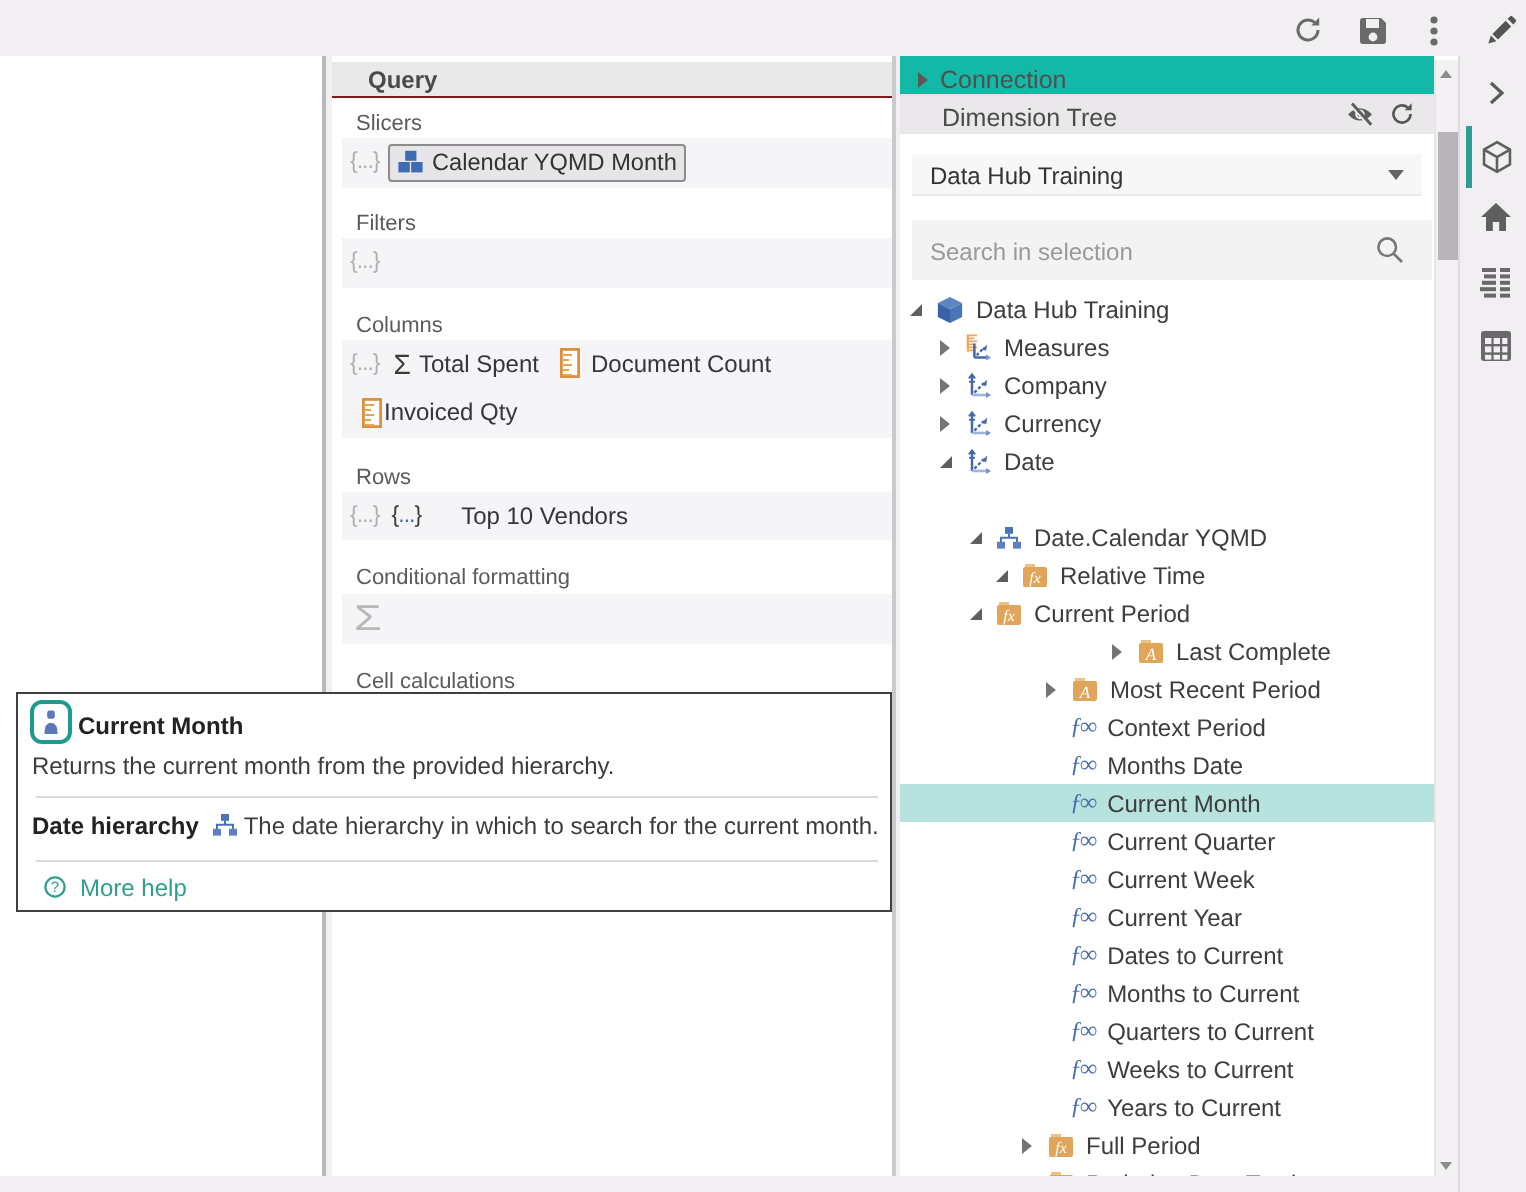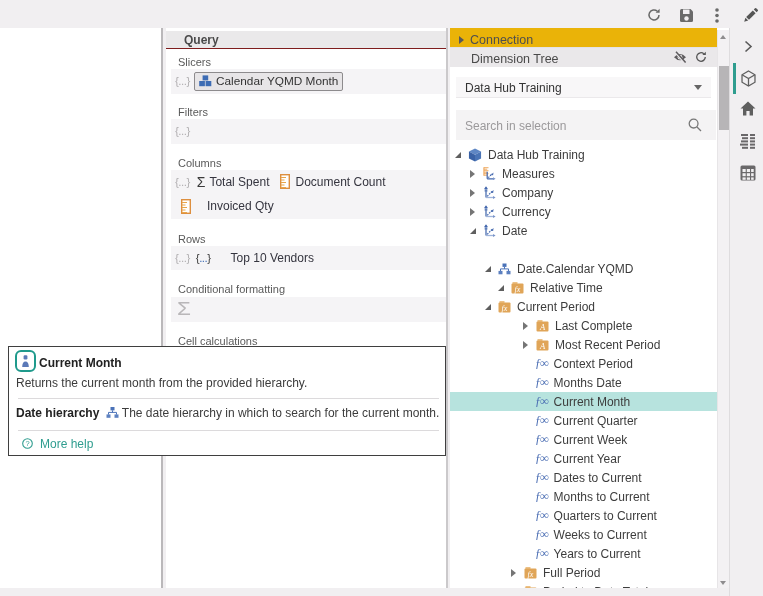--- a/index.html
+++ b/index.html
@@ -21,21 +21,21 @@
 .braces { color:#b2b0b2; font-size:11.5px; letter-spacing:-0.5px; }
 .bracesdark { color:#3d3d3d; font-size:11.5px; letter-spacing:-0.5px; }
 .qtext { font-size:12px; color:#35353f; }
 .chip { position:absolute; background:#e7e5e7; border:1px solid #8d8b8d; border-radius:2px;
   display:flex; align-items:center; padding:0 4px 0 4px; font-size:11.8px; color:#333; }
 .sig { font-size:14px; color:#3a3a3a; font-weight:normal; }
 .sigg { font-size:18px; color:#b9b7b9; }
 .rowflex { display:flex; align-items:center; height:100%; }
 
 
-#connrow { left:0; top:0; width:267px; height:20px; background:#eab308; border-bottom:1px solid #e4e2e4; }
+#connrow { left:0; top:0; width:267px; height:20px; background:#14b8a6; border-bottom:1px solid #e4e2e4; }
 #dimhead { left:0; top:20px; width:267px; height:19px; background:#eae8ea; }
 #ddband { left:6px; top:49px; width:255px; height:21px; background:#f8f7f8; border-bottom:1px solid #ebe9eb; }
 #searchband { left:6px; top:82px; width:260px; height:30px; background:#f4f3f4; }
 .trow { position:absolute; left:0; width:267px; height:19px; display:flex; align-items:center; font-size:12px; color:#3d3d3d; white-space:nowrap; }
 .hl { background:#b7e3de; }
 .expo { width:0; height:0; border-bottom:6px solid #5f5f5f; border-left:6px solid transparent; margin-right:7px; flex:none;}
 .expc { width:0; height:0; border-left:5px solid #757575; border-top:4px solid transparent; border-bottom:4px solid transparent; margin-right:8px; flex:none;}
 .tico { margin-right:6px; flex:none; display:inline-block; }
 .fxg { font-family:"Liberation Serif", serif; font-style:italic; color:#4a6db3; font-size:12px; margin-right:6px; flex:none; letter-spacing:-1px;}
 
@@ -109,21 +109,21 @@
         <rect x="0.7" y="0.7" width="8.6" height="13.6" fill="#fff" stroke="#dd8f3f" stroke-width="1.4"></rect>
         <path d="M1 3.5 h5 M1 6 h3.5 M1 8.5 h5 M1 11 h3.5 M1 13.5 h5" stroke="#e8a54a" stroke-width="1"></path>
       </svg>
       <span class="qtext" style="margin-left:5px">Document Count</span>
     </div>
     <div class="rowflex" style="height:24.5px">
       <svg width="10" height="15" viewBox="0 0 10 15" style="margin-left:10px">
         <rect x="0.7" y="0.7" width="8.6" height="13.6" fill="#fff" stroke="#dd8f3f" stroke-width="1.4"></rect>
         <path d="M1 3.5 h5 M1 6 h3.5 M1 8.5 h5 M1 11 h3.5 M1 13.5 h5" stroke="#e8a54a" stroke-width="1"></path>
       </svg>
-      <span class="qtext" style="margin-left:16px">Invoiced Qty</span>
+      <span class="qtext" style="margin-left:1px">Invoiced Qty</span>
     </div>
   </div>
 
   <div class="qlabel" style="top:205px">Rows</div>
   <div class="qband" style="top:217.5px;height:24px">
     <div class="rowflex">
       <span class="braces" style="margin-left:4px">{...}</span>
       <span class="bracesdark" style="margin-left:6px">{<span style="color:#3d6cb4">...</span>}</span>
       <span class="qtext" style="margin-left:20px">Top 10 Vendors</span>
     </div>
@@ -229,21 +229,21 @@
       </svg>
     <span>Relative Time</span>
   </div>
   <div class="trow" style="top:269px;padding-left:35px">
     <span class="expo"></span>
     <svg class="tico" width="13" height="12" viewBox="0 0 13 12">
         <use href="#folderfx"></use>
       </svg>
     <span>Current Period</span>
   </div>
-  <div class="trow" style="top:288px;padding-left:73px">
+  <div class="trow" style="top:288px;padding-left:106px">
     <span class="expc"></span>
     <svg class="tico" width="13" height="12" viewBox="0 0 13 12">
         <use href="#foldera"></use>
       </svg>
     <span>Last Complete</span>
   </div>
   <div class="trow" style="top:307px;padding-left:73px">
     <span class="expc"></span>
     <svg class="tico" width="13" height="12" viewBox="0 0 13 12">
         <use href="#foldera"></use>

